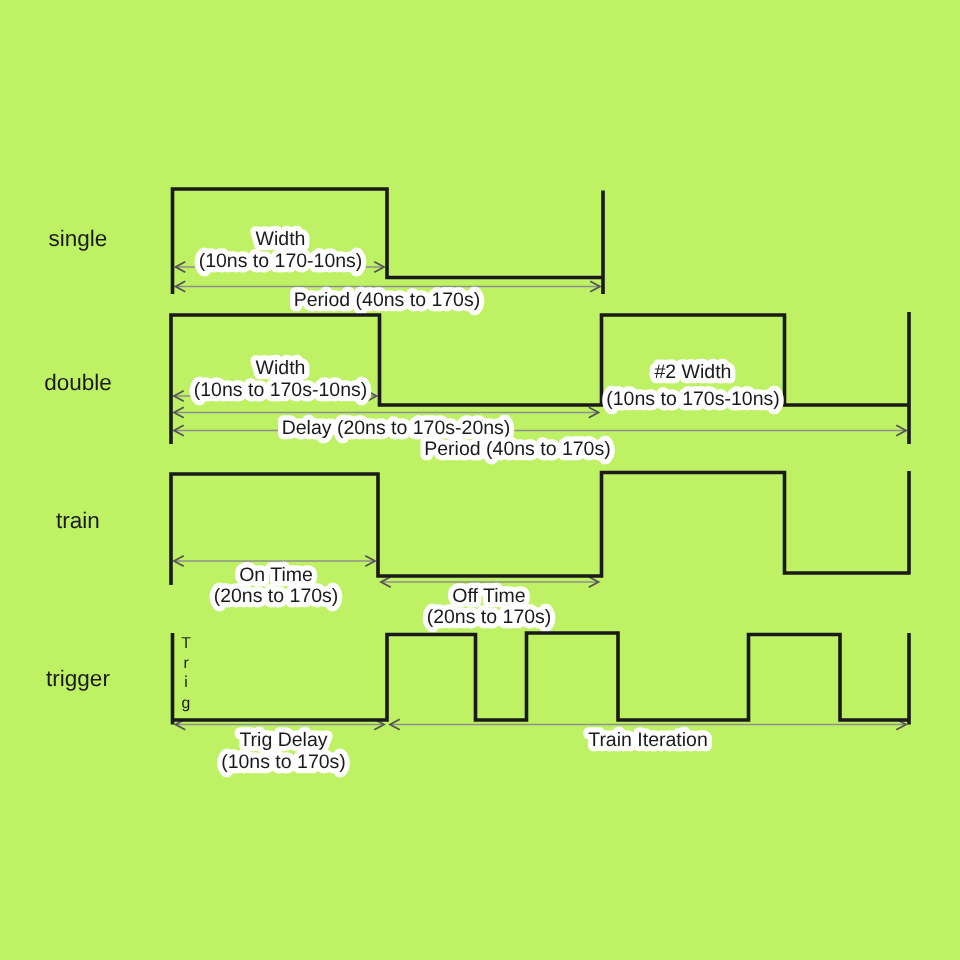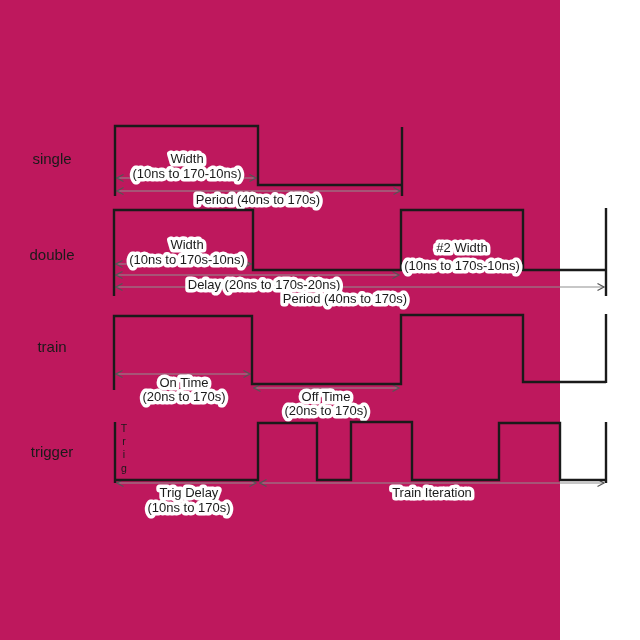--- a/index.html
+++ b/index.html
@@ -1,16 +1,16 @@
 <!DOCTYPE html>
 <html><head>
 <meta charset="utf-8">
 <style>
   html, body { margin: 0; padding: 0; background: #ffffff; }
-  .canvas { width: 560px; height: 640px; position: relative; background: #be185d; text-decoration: underline; }
+  .canvas { width: 640px; height: 640px; position: relative; background: #bef264; text-decoration: underline; }
   svg { display: block; }
   text {
     font-family: "Liberation Sans", sans-serif;
     fill: #1a1a1a;
   }
   .rowlabel { font-size: 15px; text-anchor: middle; }
   .ann { font-size: 13px; text-anchor: middle; }
   .halo {
     stroke: #ffffff; stroke-width: 7px;
     paint-order: stroke; stroke-linejoin: round;

